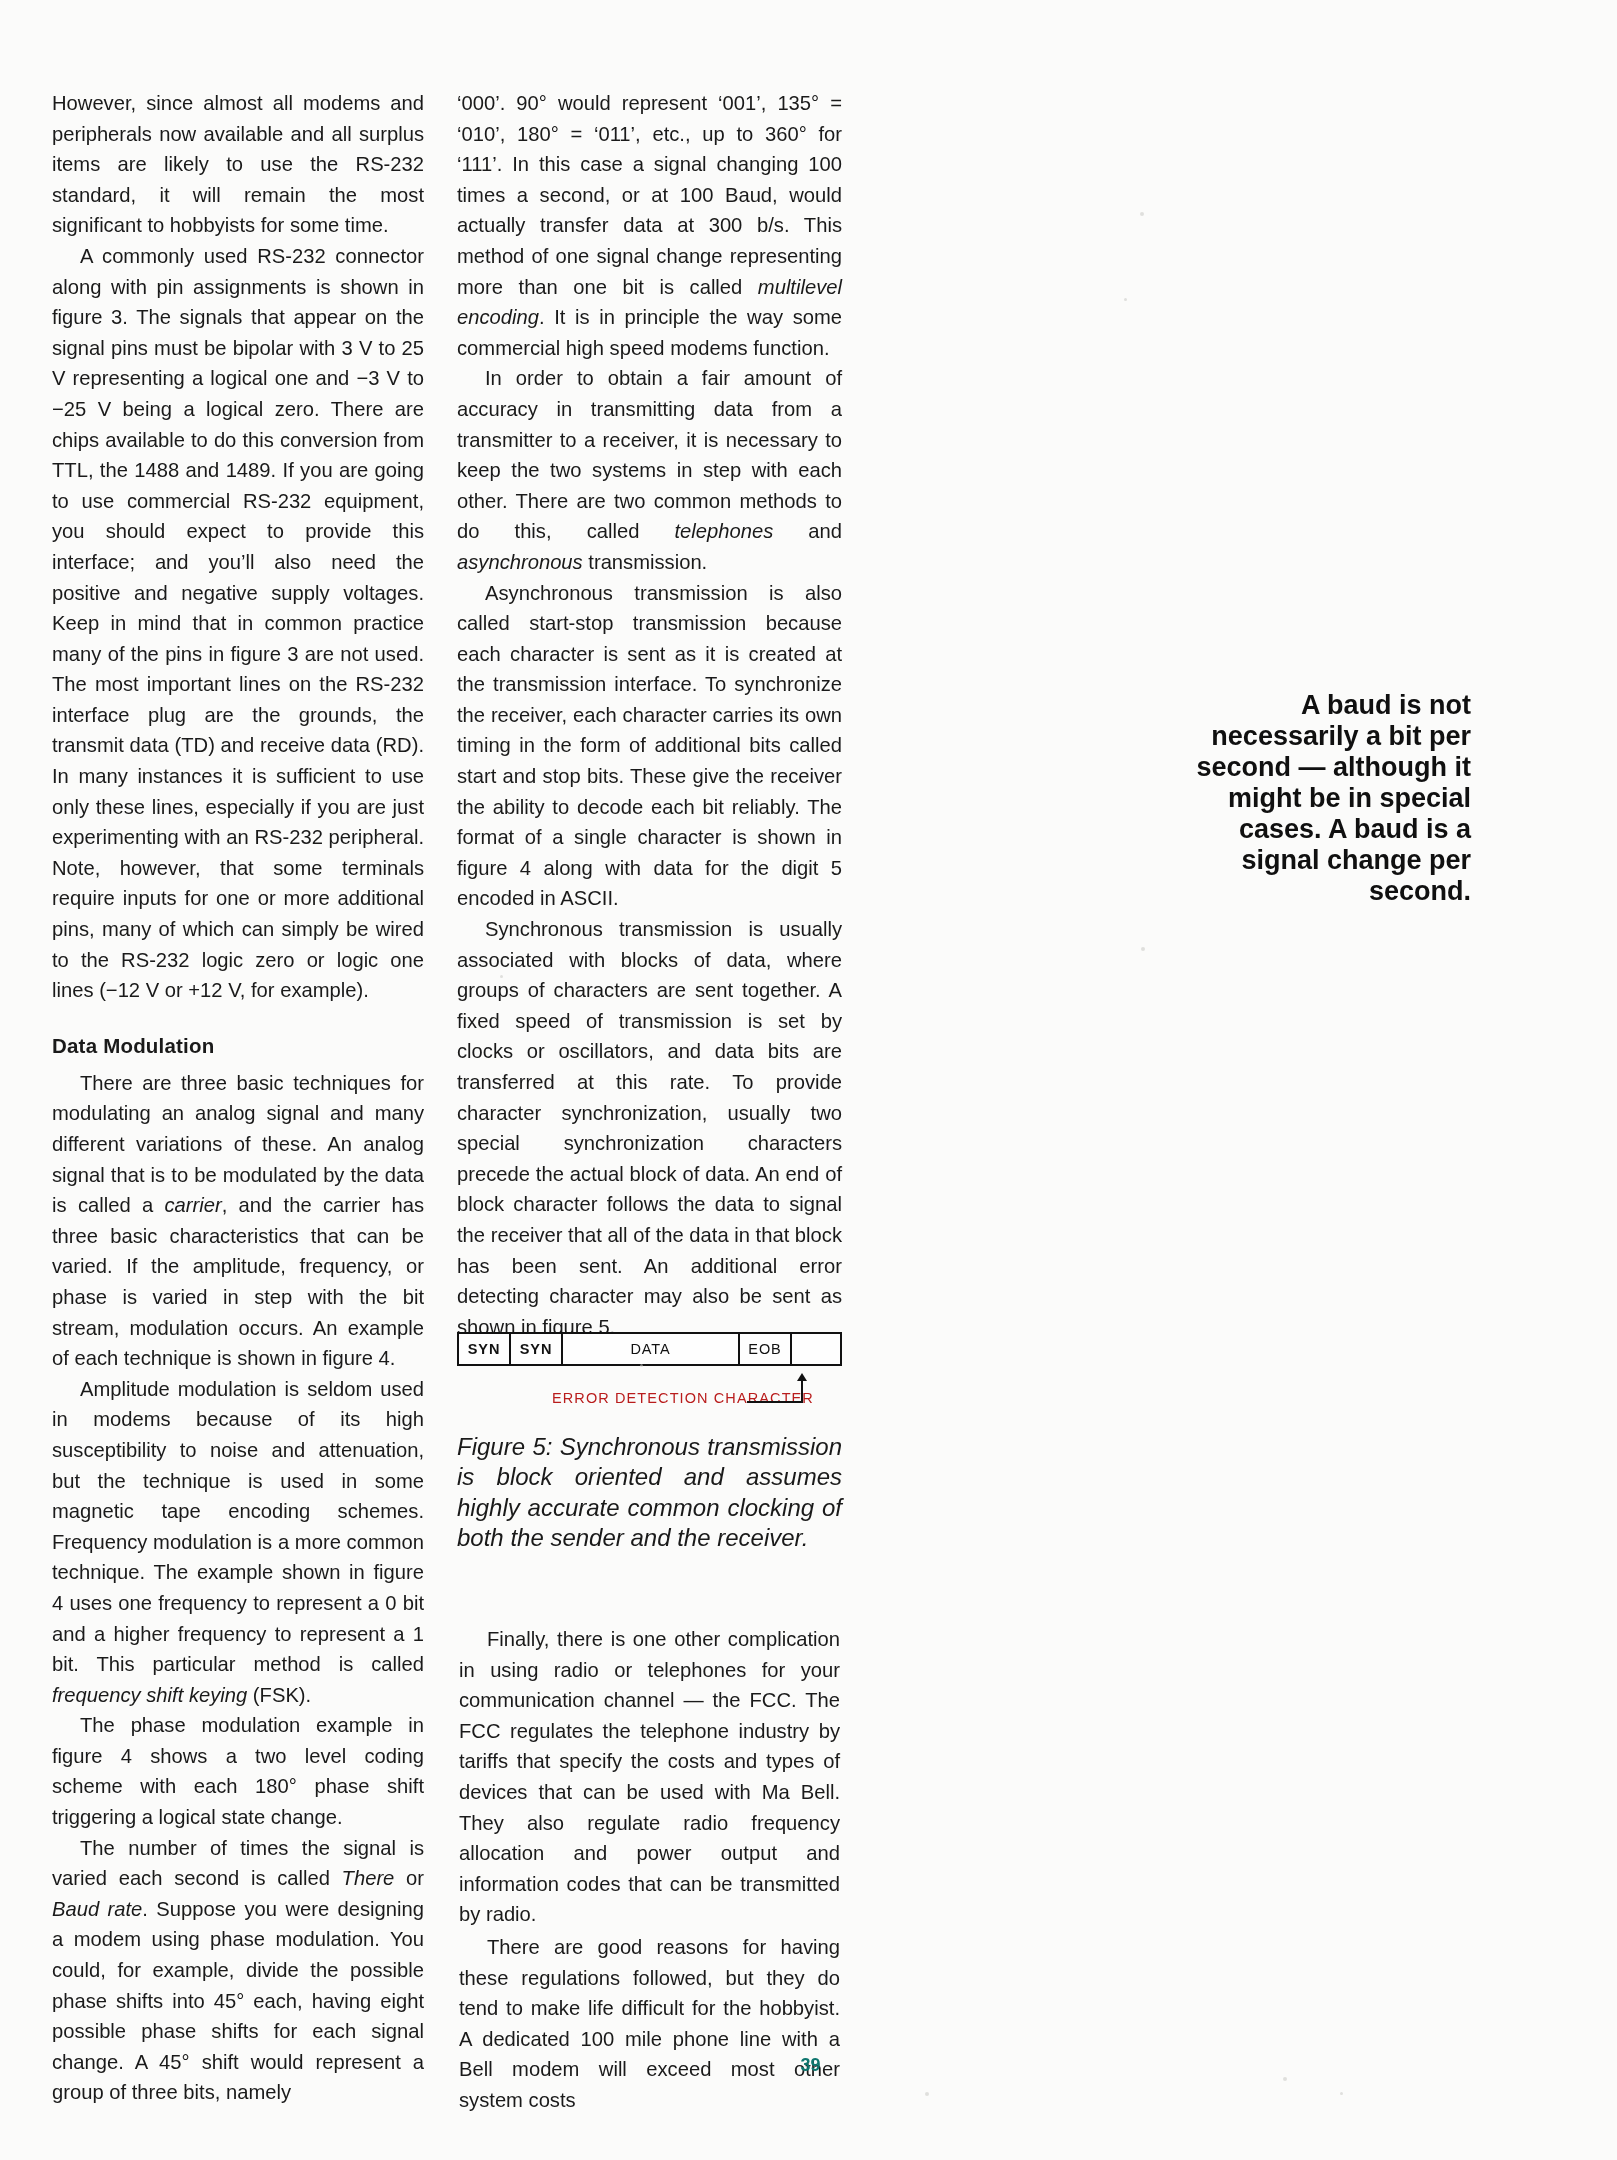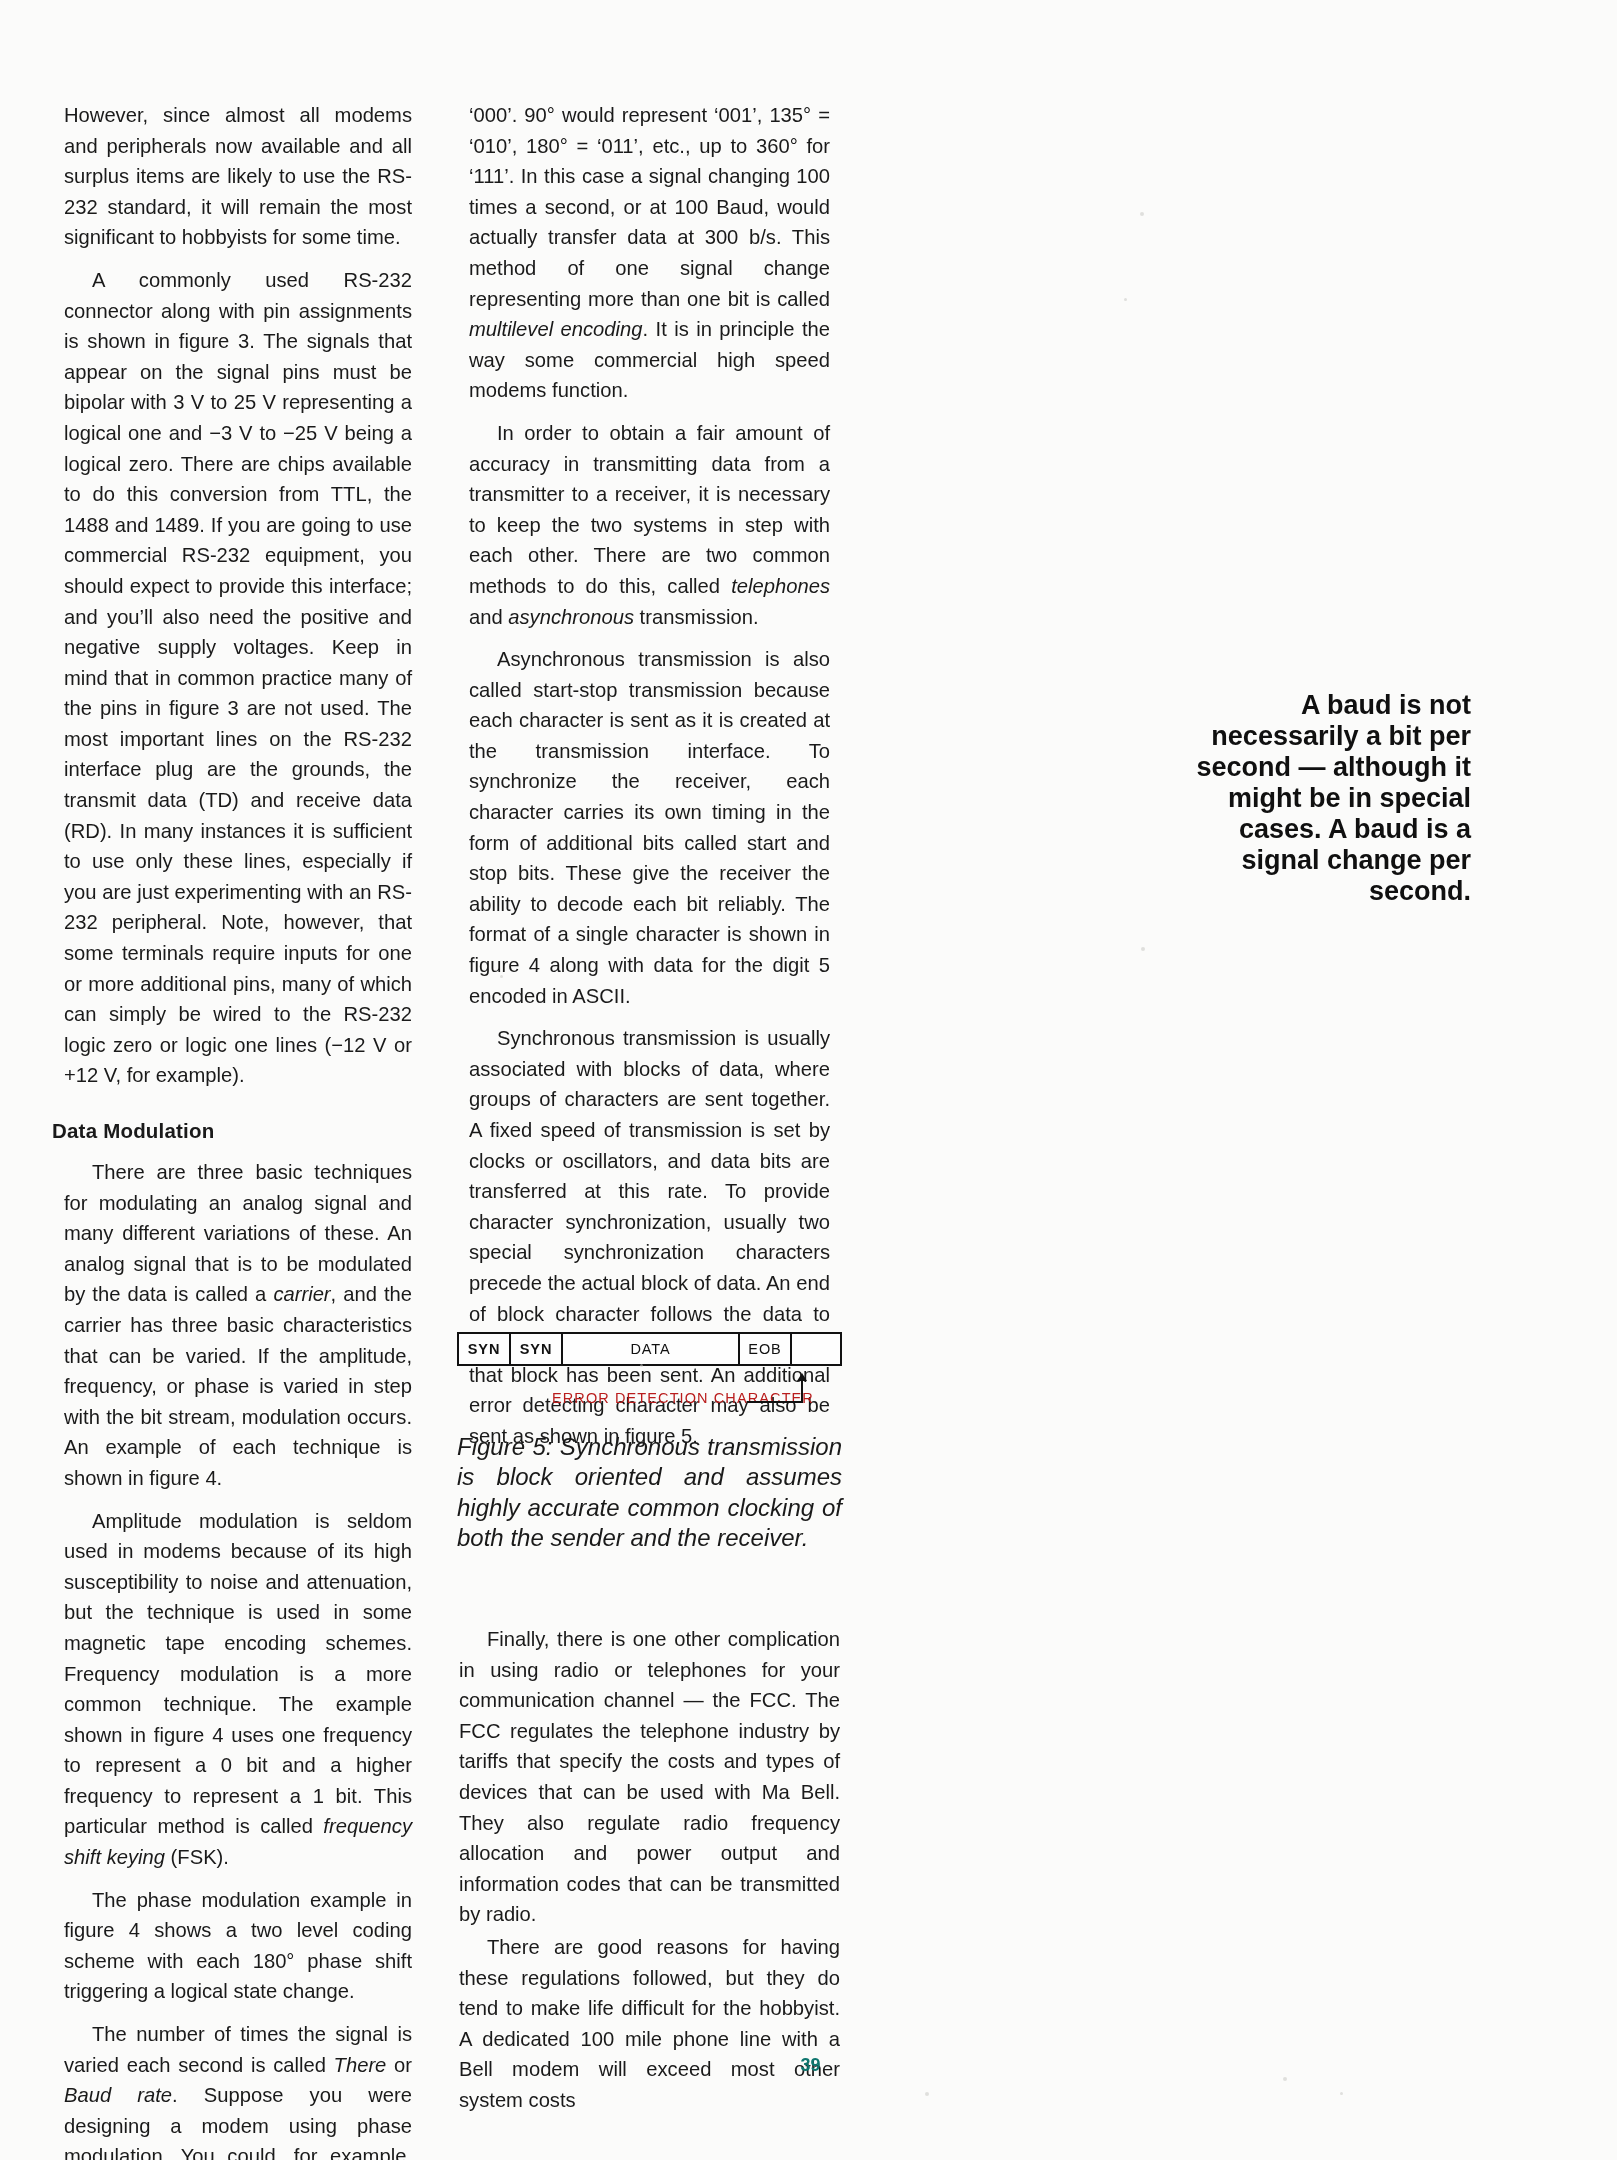--- a/index.html
+++ b/index.html
@@ -31,21 +31,21 @@
     line-height: 30.6px;
     text-align: justify;
     text-justify: inter-word;
     color: #1a1a1a;
     -webkit-font-smoothing: antialiased;
   }
   #col1 { left: 52px;  width: 372px; }
   #col2 { left: 457px; width: 385px; }
 
   .col p {
-    margin: 12px;
+    margin: 0;
     text-indent: 28px;
   }
   .col p.noindent { text-indent: 0; }
 
   .col h3.section-head {
     margin: 26px 0 8px 0;
     font-size: 20.5px;
     line-height: 28px;
     font-weight: bold;
     text-align: left;

